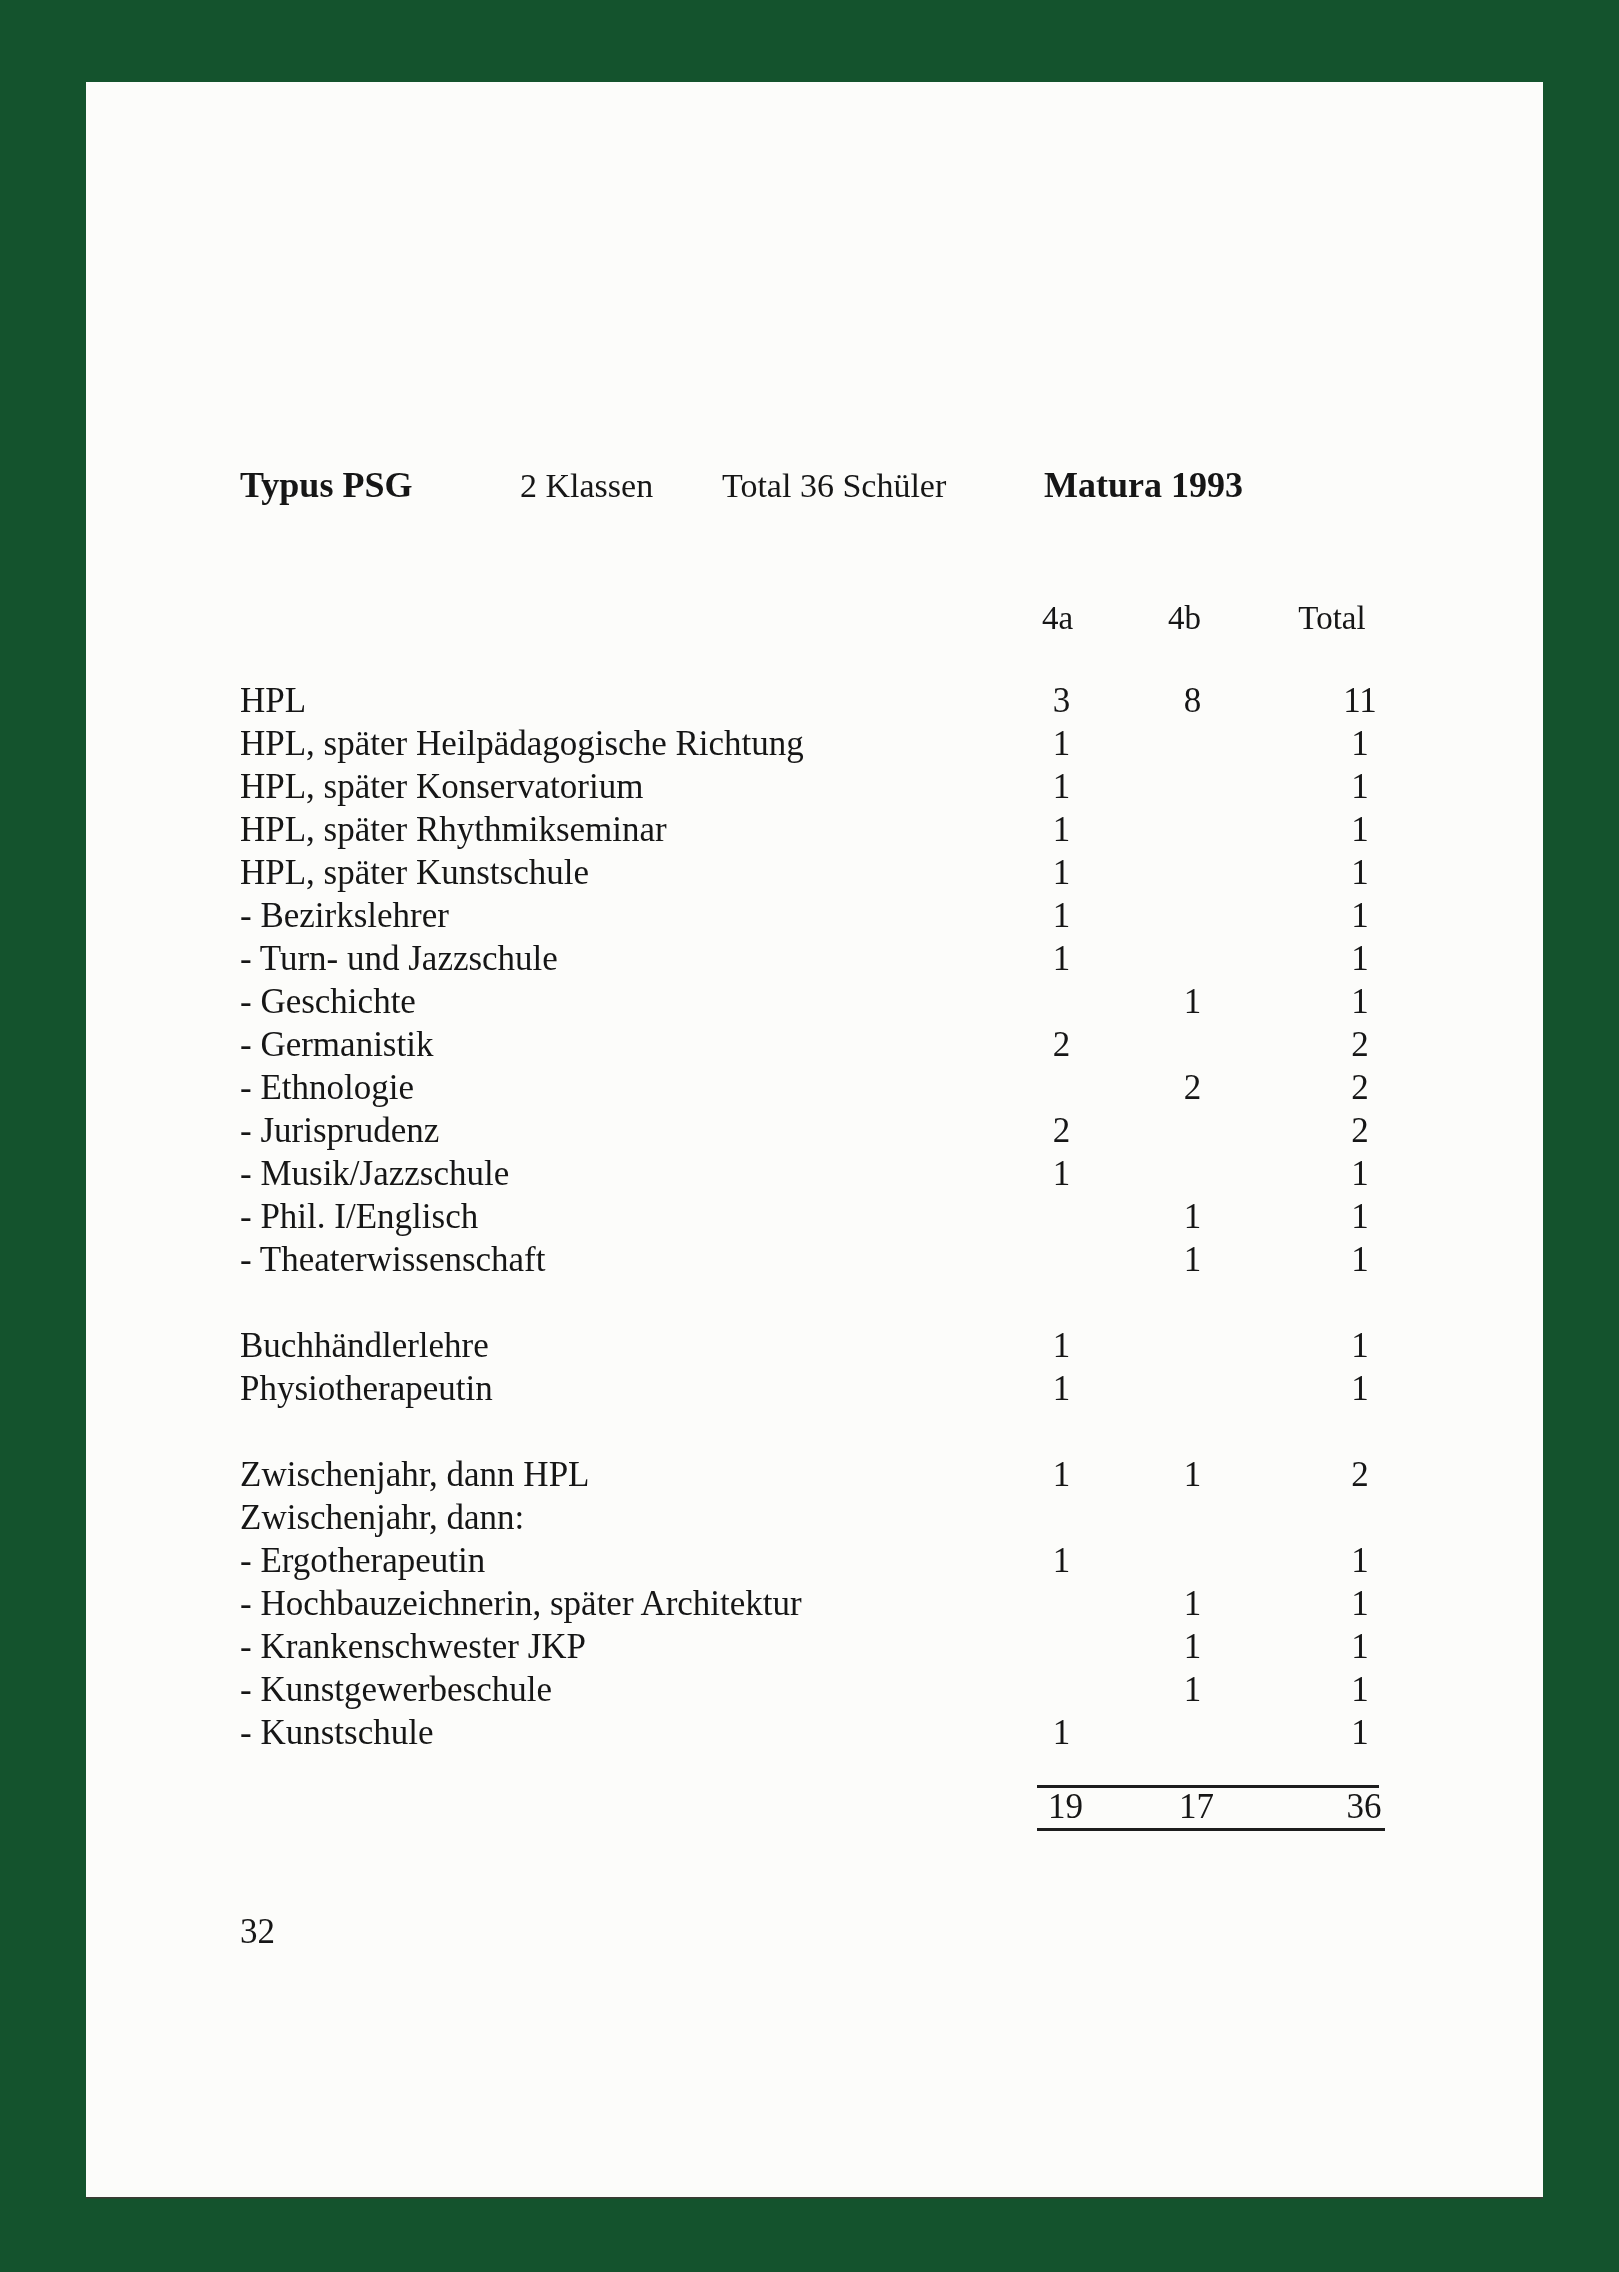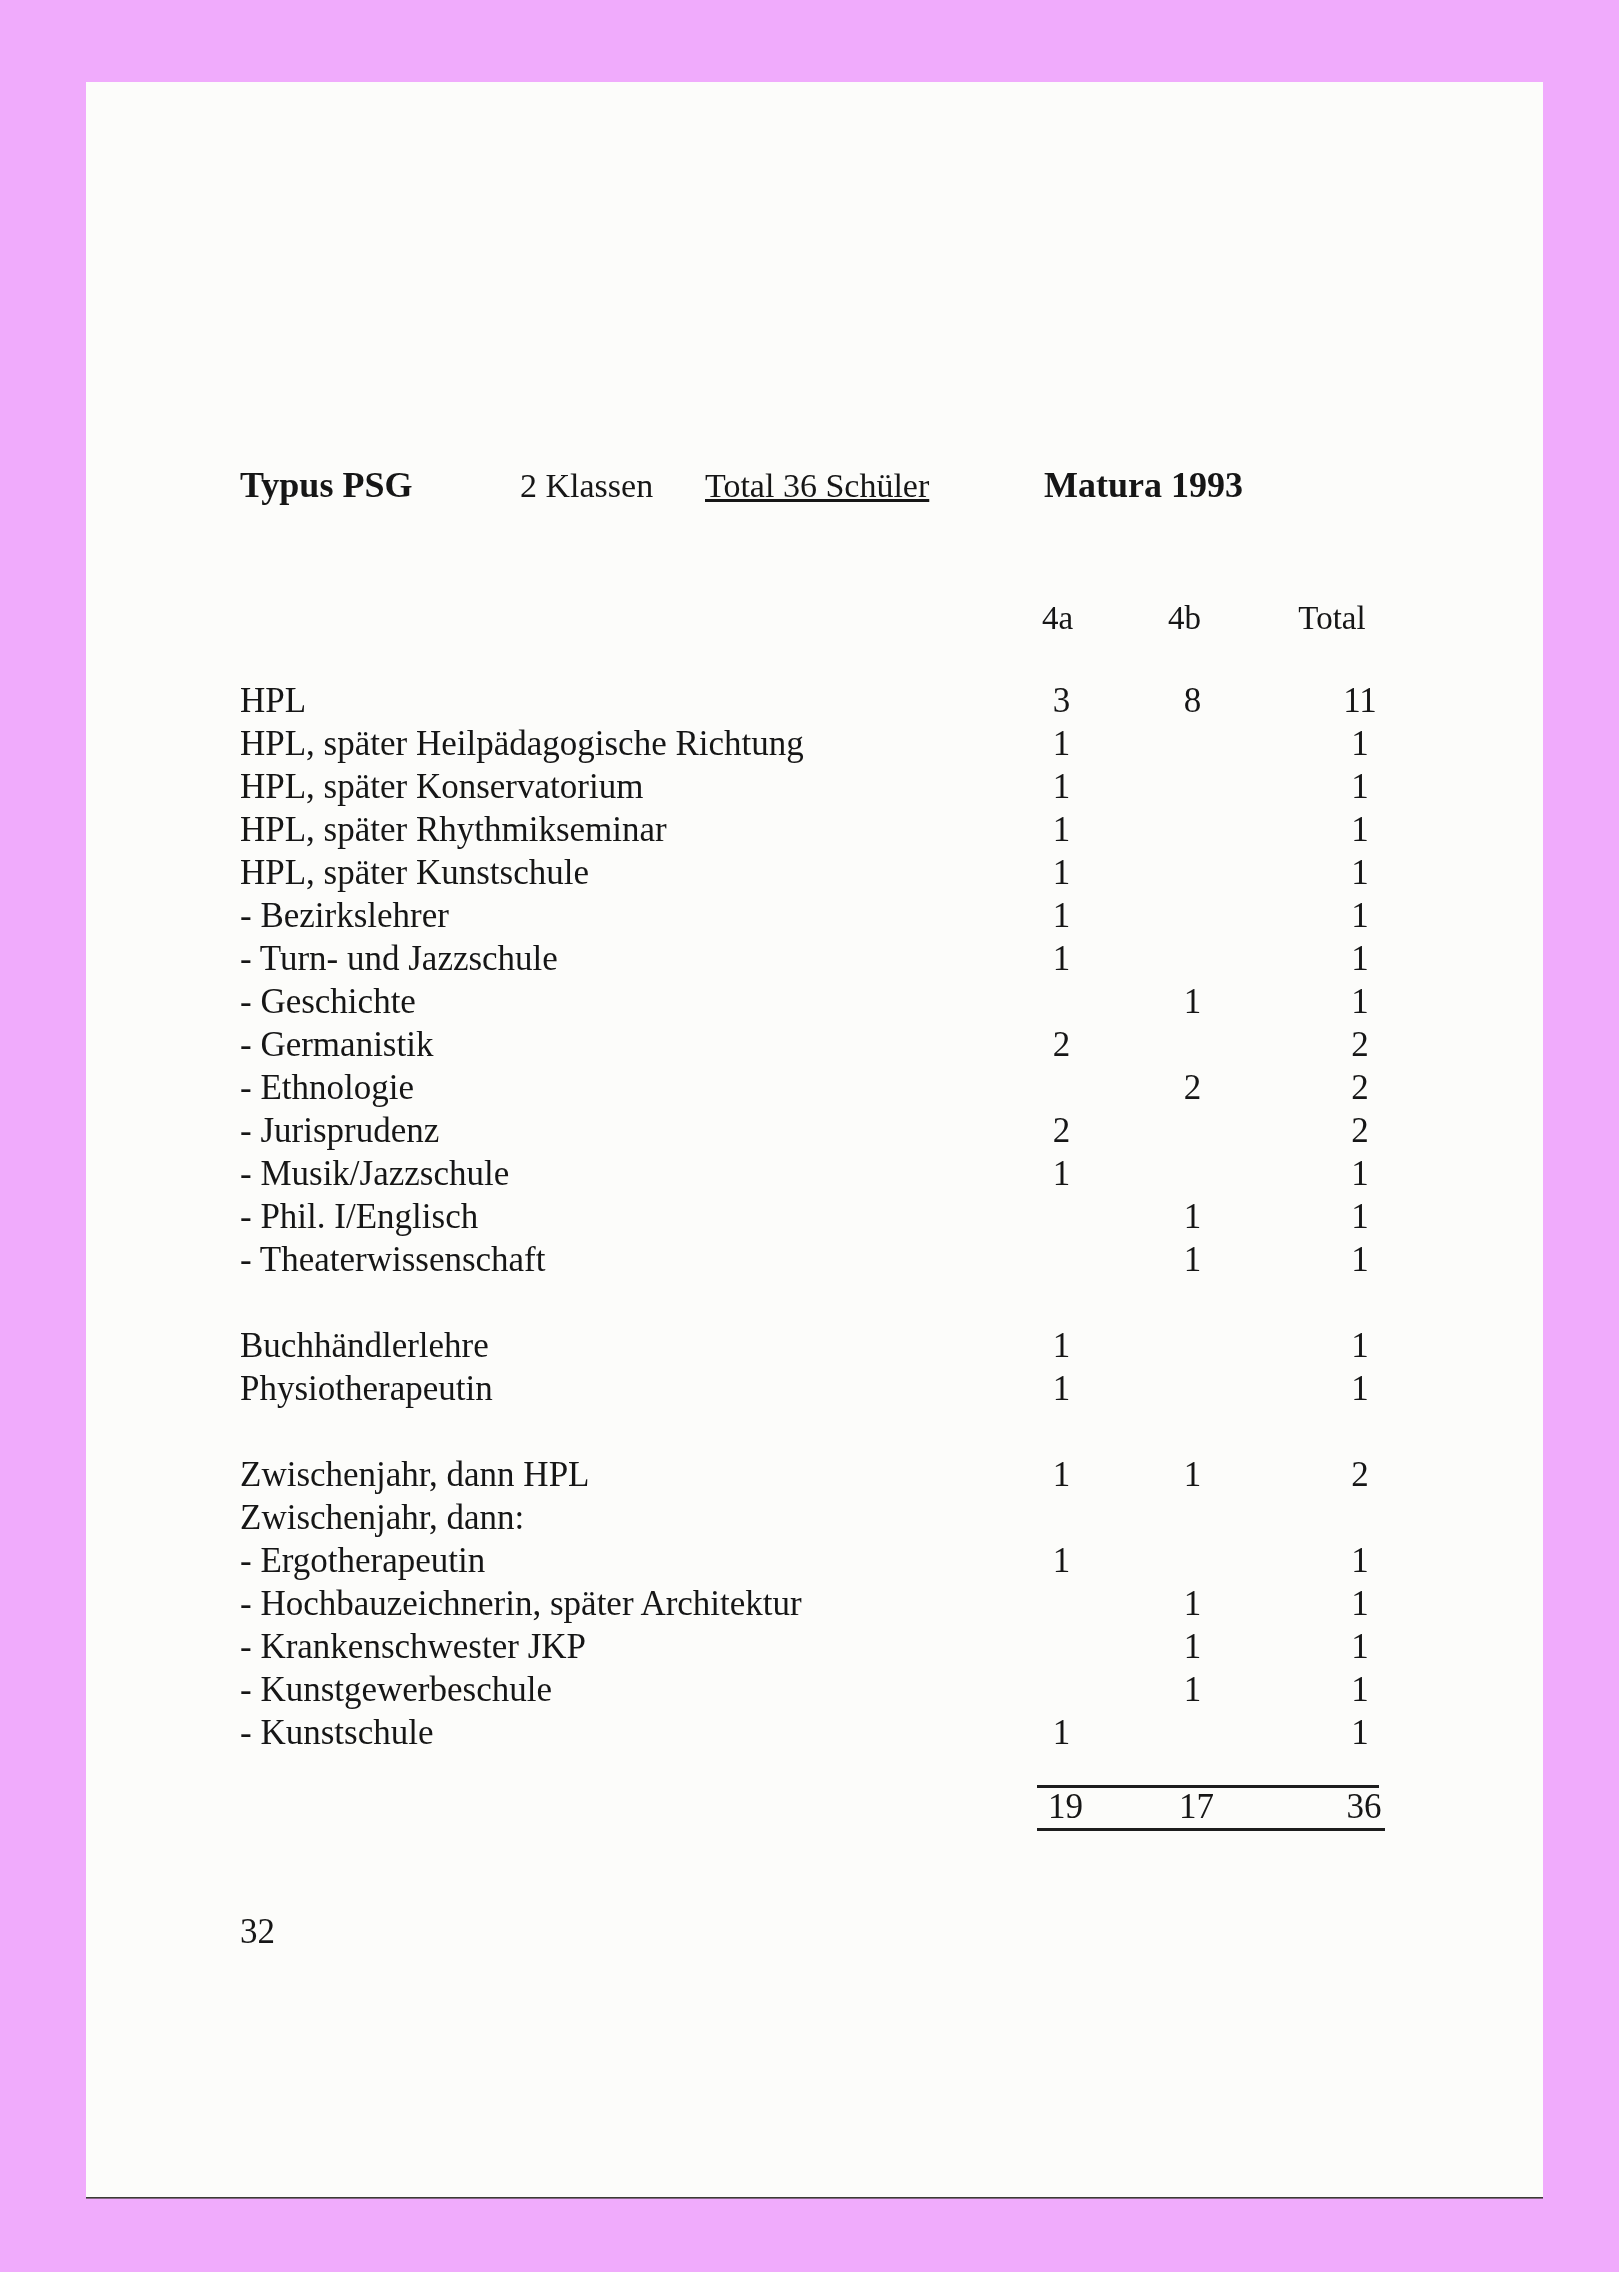--- a/index.html
+++ b/index.html
@@ -11,21 +11,21 @@
     width: 1619px;
     height: 2273px;
     position: relative;
     overflow: hidden;
     font-family: "Liberation Serif", "DejaVu Serif", serif;
     color: #161616;
   }
   .scan-bg {
     position: absolute;
     inset: 0;
-    background: #f0abfc;
+    background: #14532d;
     padding-left: 34px;
   }
   .page {
     position: absolute;
     left: 86px;
     top: 82px;
     width: 1457px;
     height: 2115px;
     background: #fcfcfa;
     box-shadow: 0 1.6px 0 #3a3a34;
@@ -38,21 +38,21 @@
     left: 0;
     width: 100%;
     height: 43px;
     line-height: 43px;
     font-size: 34px;
   }
   .title-row .t { position: absolute; white-space: pre; }
   .title-row .bold { font-weight: bold; font-size: 36px; }
   .t-typus   { left: 154px; }
   .t-klassen { left: 434px; }
-  .t-schueler{ left: 619px; text-decoration: underline; }
+  .t-schueler{ left: 636px; }
   .t-matura  { left: 958px; }
 
   
   .col-headers {
     position: absolute;
     top: 515px;
     left: 0;
     width: 100%;
     height: 43px;
     line-height: 43px;

